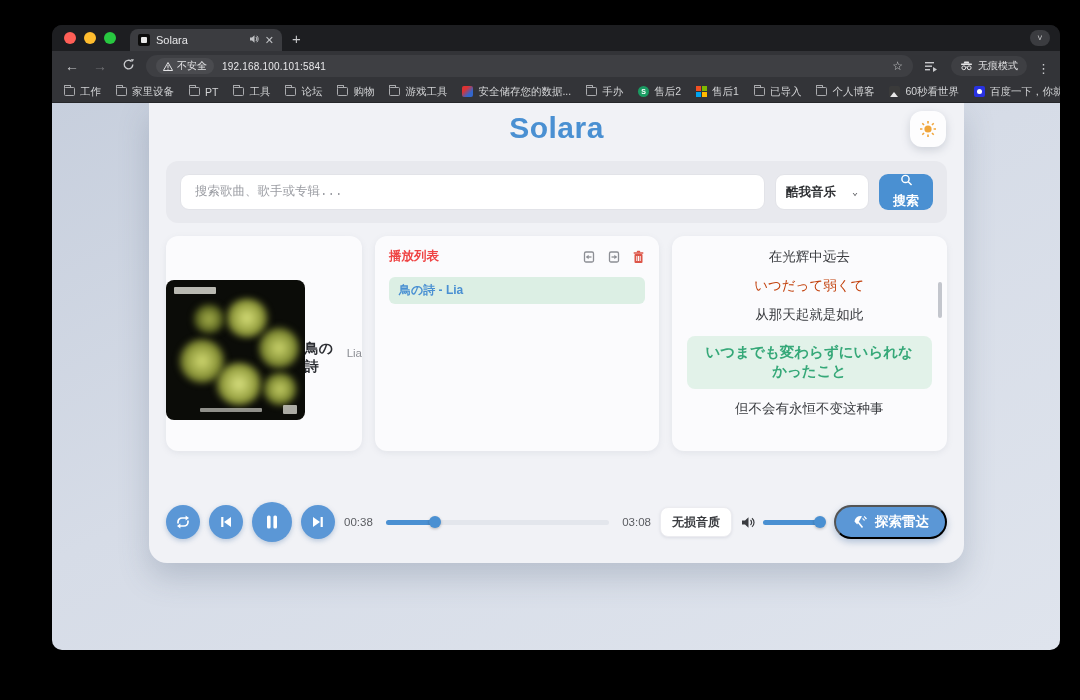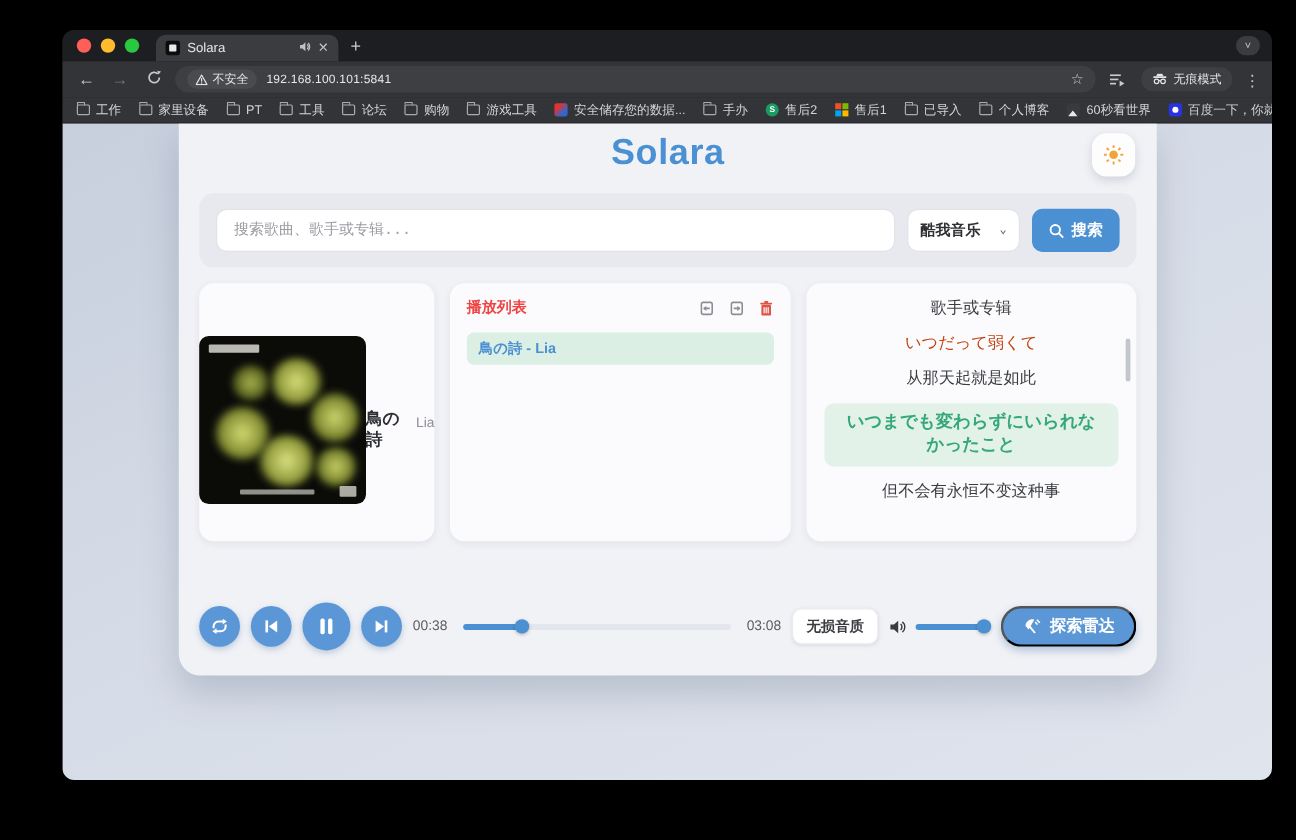--- a/index.html
+++ b/index.html
@@ -54,21 +54,21 @@
 
   .app-title { text-align:center; margin-top:8px; font-size:30px; font-weight:bold; color:#4a90d2; letter-spacing:.5px; }
   .app-sub { text-align:center; margin-top:6px; font-size:12.5px; font-style:italic; color:#5c5e63; }
   .theme-btn { position:absolute; right:18px; top:8px; width:36px; height:36px; background:#fdfdfe; border-radius:12px; box-shadow:0 3px 8px rgba(100,110,130,.25); display:flex; align-items:center; justify-content:center; }
 
   .search-sec { margin:16px 17px 0; background:#e8e9ee; border-radius:12px; padding:13px 14px; display:flex; gap:10px; align-items:center;font-family:Liberation Mono, monospace; }
   .search-input { flex:1; height:36px; background:#fff; border:1px solid #e2e3e8; border-radius:9px; padding:0 14px; font-size:12.5px; color:#333; font-family:inherit; }
   .search-input::placeholder { color:#9a9ca2; }
   .src-select { width:94px; height:36px; background:#fff; border:1px solid #e2e3e8; border-radius:9px; display:flex; align-items:center; justify-content:space-between; padding:0 10px; font-size:12.5px; color:#2e3033; font-weight:bold; }
   .src-chevron { color:#5a5c60; font-size:10px; }
-  .search-btn { height:36px; background:#4a90d2; border:none; border-radius:9px; color:#fff; font-size:13px; font-weight:bold; display:flex; align-items:center; gap:6px; padding:0 14px; font-family:inherit; }
+  .search-btn { height:36px; background:#4a90d2; border:none; border-radius:9px; color:#fff; font-size:13px; font-weight:bold; display:flex; align-items:center; gap:6px; padding:0 14px; font-family:inherit;flex-direction:column; }
 
   .panels { margin:13px 17px 0; display:flex; gap:13px; height:215px; }
   .panel { background:#fbfbfd; border-radius:12px; box-shadow:0 2px 6px rgba(120,130,150,.12); }
   .album-panel { width:196px; display:flex; flex-direction:row; align-items:center; padding-top:13px; }
   .album-art { width:140px; height:140px; border-radius:8px; background:#0b0c08; position:relative; overflow:hidden; }
   .track-title { margin-top:15px; font-size:14px; font-weight:bold; color:#2c2e33; }
   .track-artist { margin-top:6px; font-size:11.5px; color:#8d8f95; }
 
   .playlist-panel { flex:1; padding:12px 14px; }
   .pl-head { display:flex; align-items:center; }
@@ -315,21 +315,21 @@
                   <line x1="4.8" y1="6" x2="4.8" y2="11" stroke="#fbfbfd" stroke-width="1"></line>
                   <line x1="6.5" y1="6" x2="6.5" y2="11" stroke="#fbfbfd" stroke-width="1"></line>
                   <line x1="8.2" y1="6" x2="8.2" y2="11" stroke="#fbfbfd" stroke-width="1"></line>
                 </svg>
             </span>
           </div>
           <div class="pl-item">鳥の詩 - Lia</div>
         </div>
 
         <div class="panel lyrics-panel">
-          <div class="lyric">歌手或专辑</div>
+          <div class="lyric">在光辉中远去</div>
           <div class="lyric jp">いつだって弱くて</div>
           <div class="lyric">从那天起就是如此</div>
           <div class="lyric active">いつまでも変わらずにいられなかったこと</div>
           <div class="lyric">但不会有永恒不变这种事</div>
           <span class="lyr-scrollbar"></span>
         </div>
       </div>
 
       <div class="player">
         <div class="pbtn">

